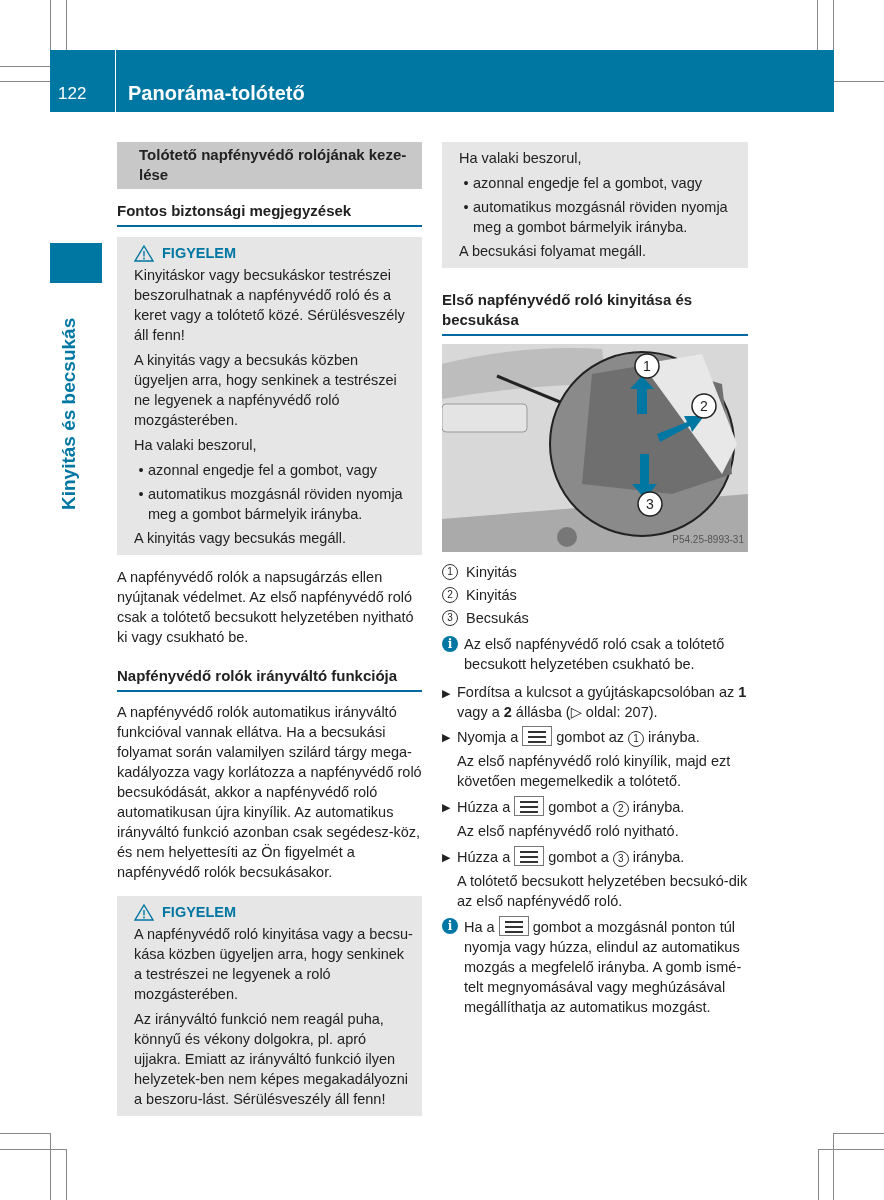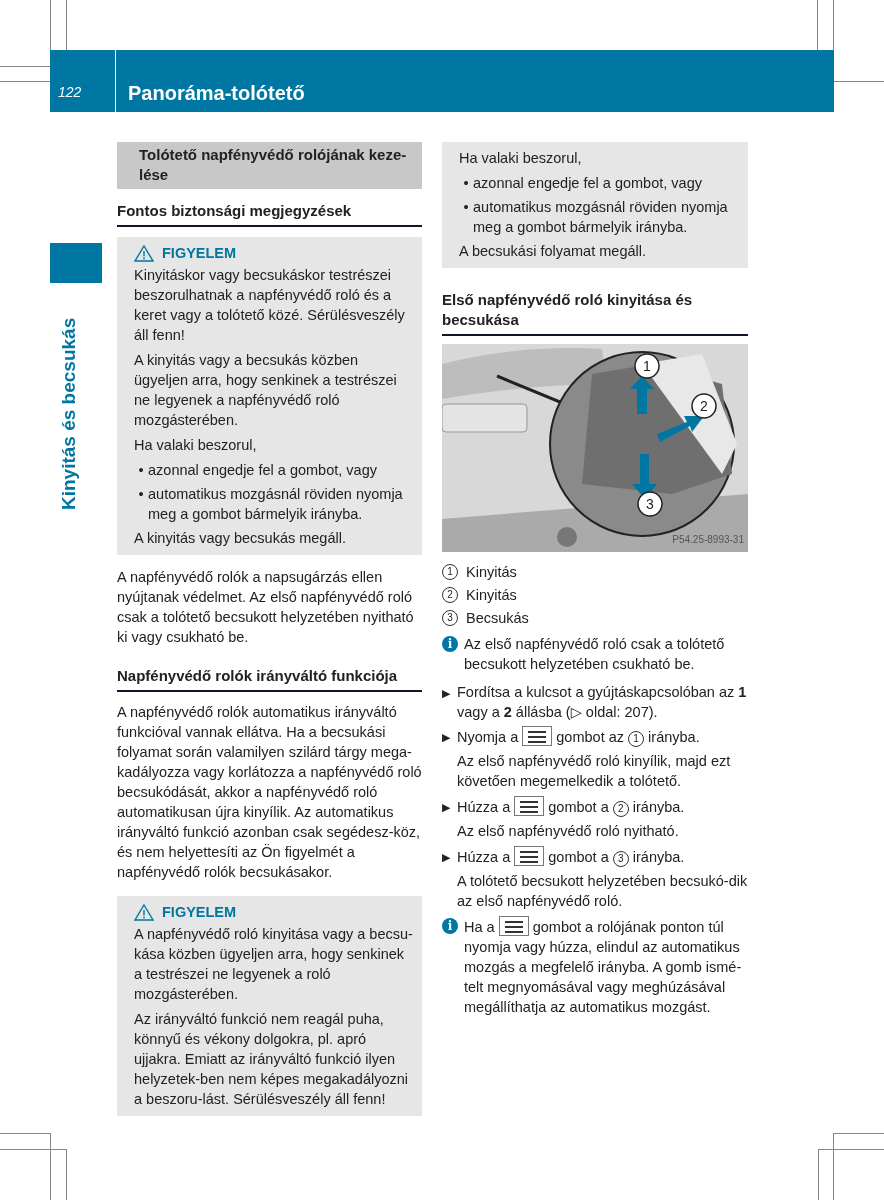--- a/index.html
+++ b/index.html
@@ -1,28 +1,28 @@
 <!DOCTYPE html>
 <html><head>
 <meta charset="utf-8">
 <style>
   html, body { margin:0; padding:0; }
   body { width:884px; height:1200px; position:relative; background:#fff; font-family:"Liberation Sans", sans-serif; color:#222; overflow:hidden; }
   .crop { position:absolute; background:#888; }
   .header { position:absolute; left:50px; top:50px; width:784px; height:62px; background:#0077a3; }
-  .header .pnum { position:absolute; left:8px; top:34px; color:#fff; font-size:14px;font-style:italic; }
+  .header .pnum { position:absolute; left:8px; top:34px; color:#fff; font-size:17px; }
   .header .sep { position:absolute; left:65px; top:0; width:1px; height:62px; background:#fff; }
   .header .title { position:absolute; left:78px; top:32px; color:#fff; font-size:20px; font-weight:bold; }
   .sidetab { position:absolute; left:50px; top:243px; width:52px; height:40px; background:#0077a3; }
   .sidelabel { position:absolute; left:58px; top:510px; transform-origin:0 0; transform:rotate(-90deg); color:#0077a3; font-weight:bold; font-size:19px; white-space:nowrap; }
   .col { position:absolute; font-size:14.5px; line-height:20px; }
   .colL { left:117px; top:142px; width:305px; }
   .colR { left:442px; top:142px; width:306px; }
   .secbox { background:#c8c8c8; padding:3px 6px 4px 22px; font-weight:bold; font-size:15px; line-height:20px; }
-  h3 { margin:0; font-size:15px; font-weight:bold; padding-bottom:4px; border-bottom:2px solid #0f172a; line-height:20px; }
+  h3 { margin:0; font-size:15px; font-weight:bold; padding-bottom:4px; border-bottom:2px solid #0369a1; line-height:20px; }
   .warn { background:#e6e6e6; padding:6px 7px 7px 17px; }
   .warn .whead { color:#0077a3; font-weight:bold; display:flex; align-items:center; gap:8px; margin-bottom:2px; }
   .warn p { margin:0 0 5px 0; }
   .warn p:last-child { margin-bottom:0; }
   .bul { display:flex; margin:0 0 4px 0; }
   .bul .dot { width:14px; text-align:center; flex:none; }
   p.body { margin:0; }
   .legend-row { display:flex; gap:8px; align-items:center; margin-bottom:3px; }
   .circ { display:inline-flex; width:14px; height:14px; border:1px solid #333; border-radius:50%; font-size:10px; align-items:center; justify-content:center; line-height:1; }
   .info { display:flex; margin-bottom:8px; }
@@ -173,15 +173,15 @@
     <span><span>Húzza a </span><span class="btnicon"></span><span> gombot a </span><span class="circ">2</span><span> irányba.</span></span>
   </div>
   <div class="result">Az első napfényvédő roló nyitható.</div>
   <div class="step">
     <span class="tri">▶</span>
     <span><span>Húzza a </span><span class="btnicon"></span><span> gombot a </span><span class="circ">3</span><span> irányba.</span></span>
   </div>
   <div class="result">A tolótető becsukott helyzetében becsukó-dik az első napfényvédő roló.</div>
   <div class="info">
     <span class="ii">i</span>
-    <span><span>Ha a </span><span class="btnicon"></span><span> gombot a rolójának ponton túl nyomja vagy húzza, elindul az automatikus mozgás a megfelelő irányba. A gomb ismé-telt megnyomásával vagy meghúzásával megállíthatja az automatikus mozgást.</span></span>
+    <span><span>Ha a </span><span class="btnicon"></span><span> gombot a mozgásnál ponton túl nyomja vagy húzza, elindul az automatikus mozgás a megfelelő irányba. A gomb ismé-telt megnyomásával vagy meghúzásával megállíthatja az automatikus mozgást.</span></span>
   </div>
 </div>
 
 </body></html>

